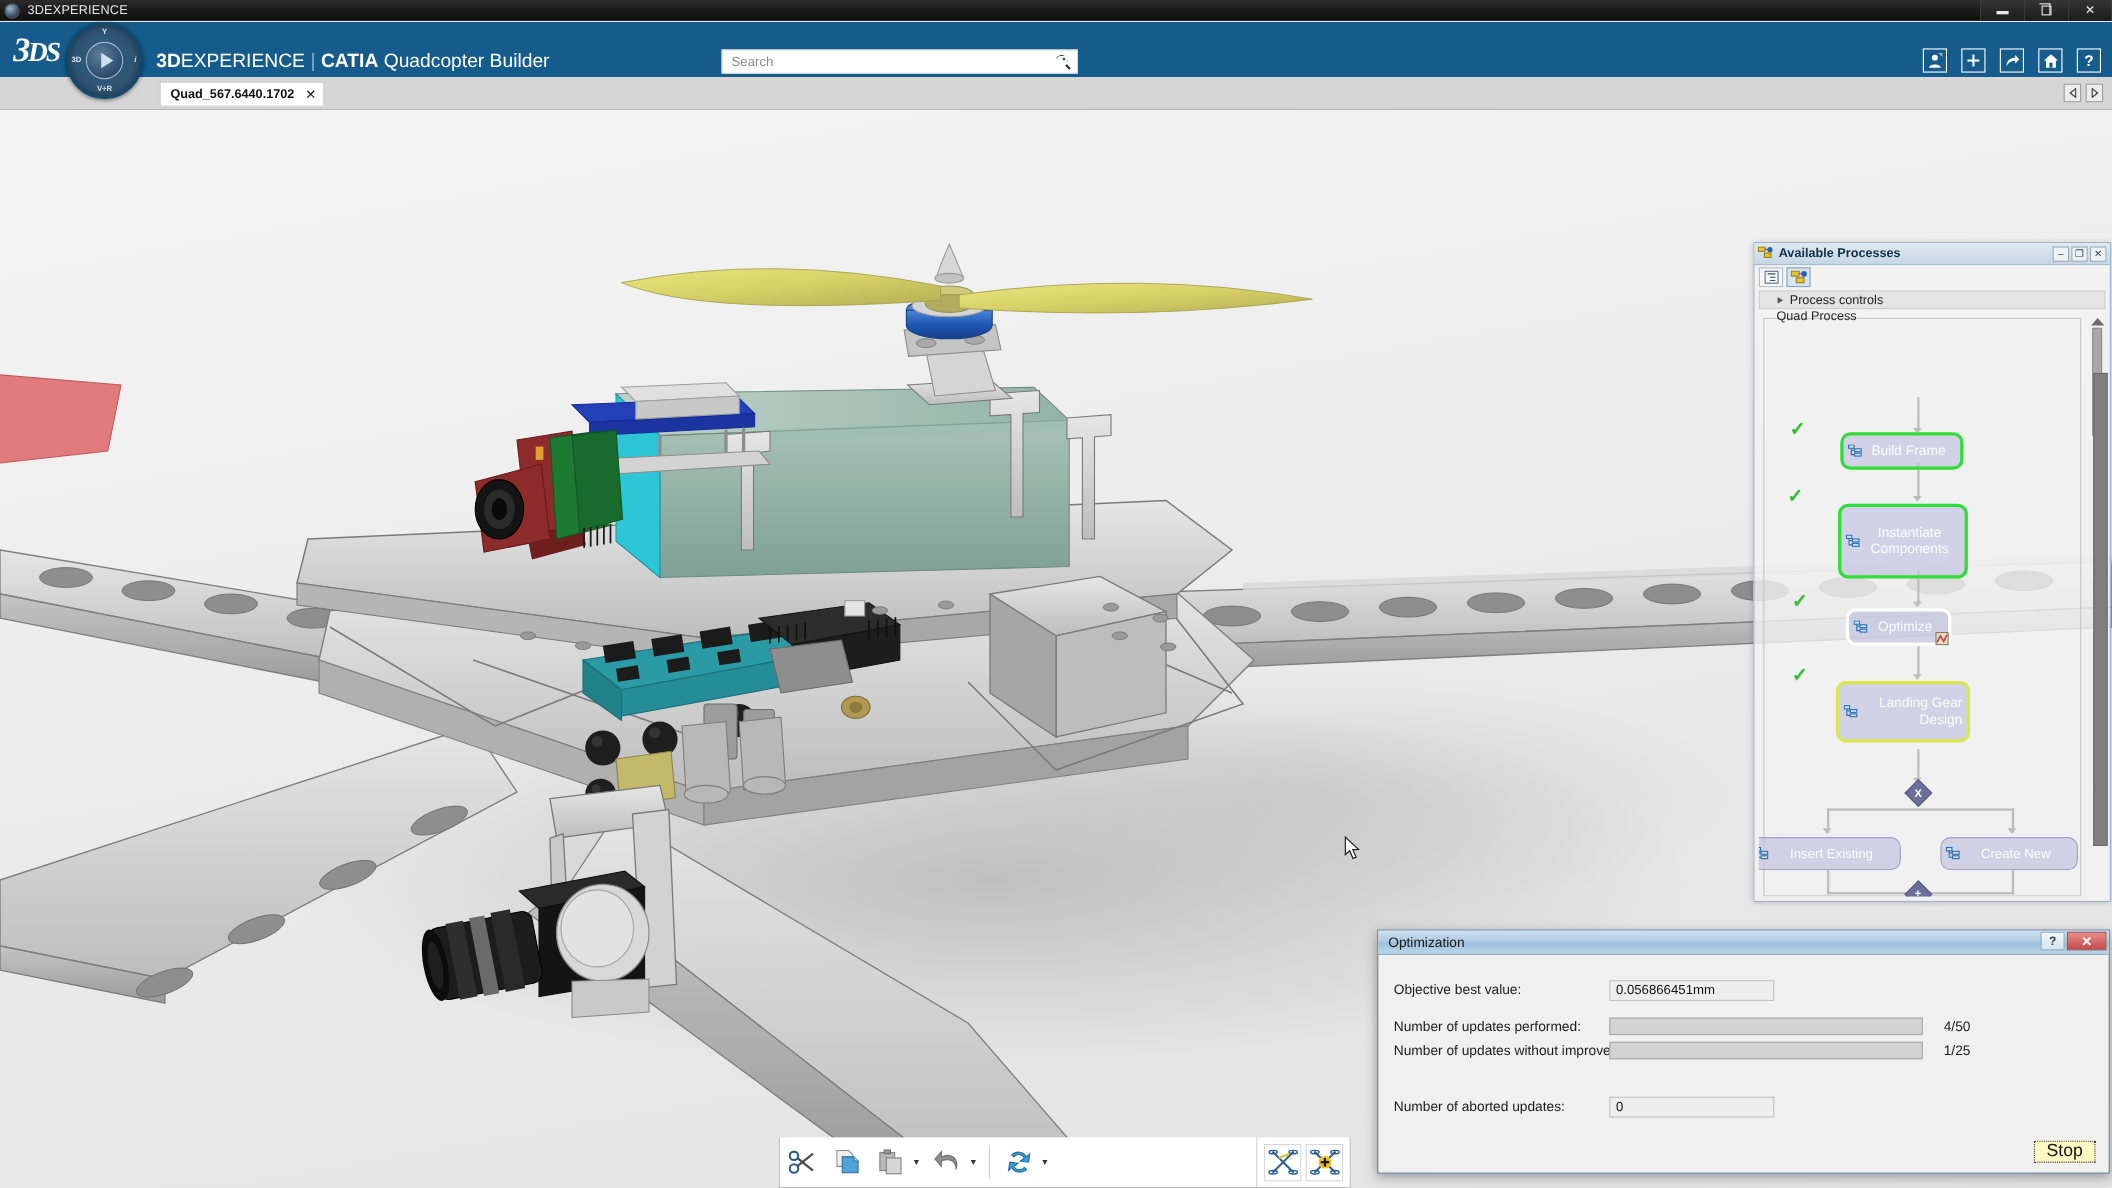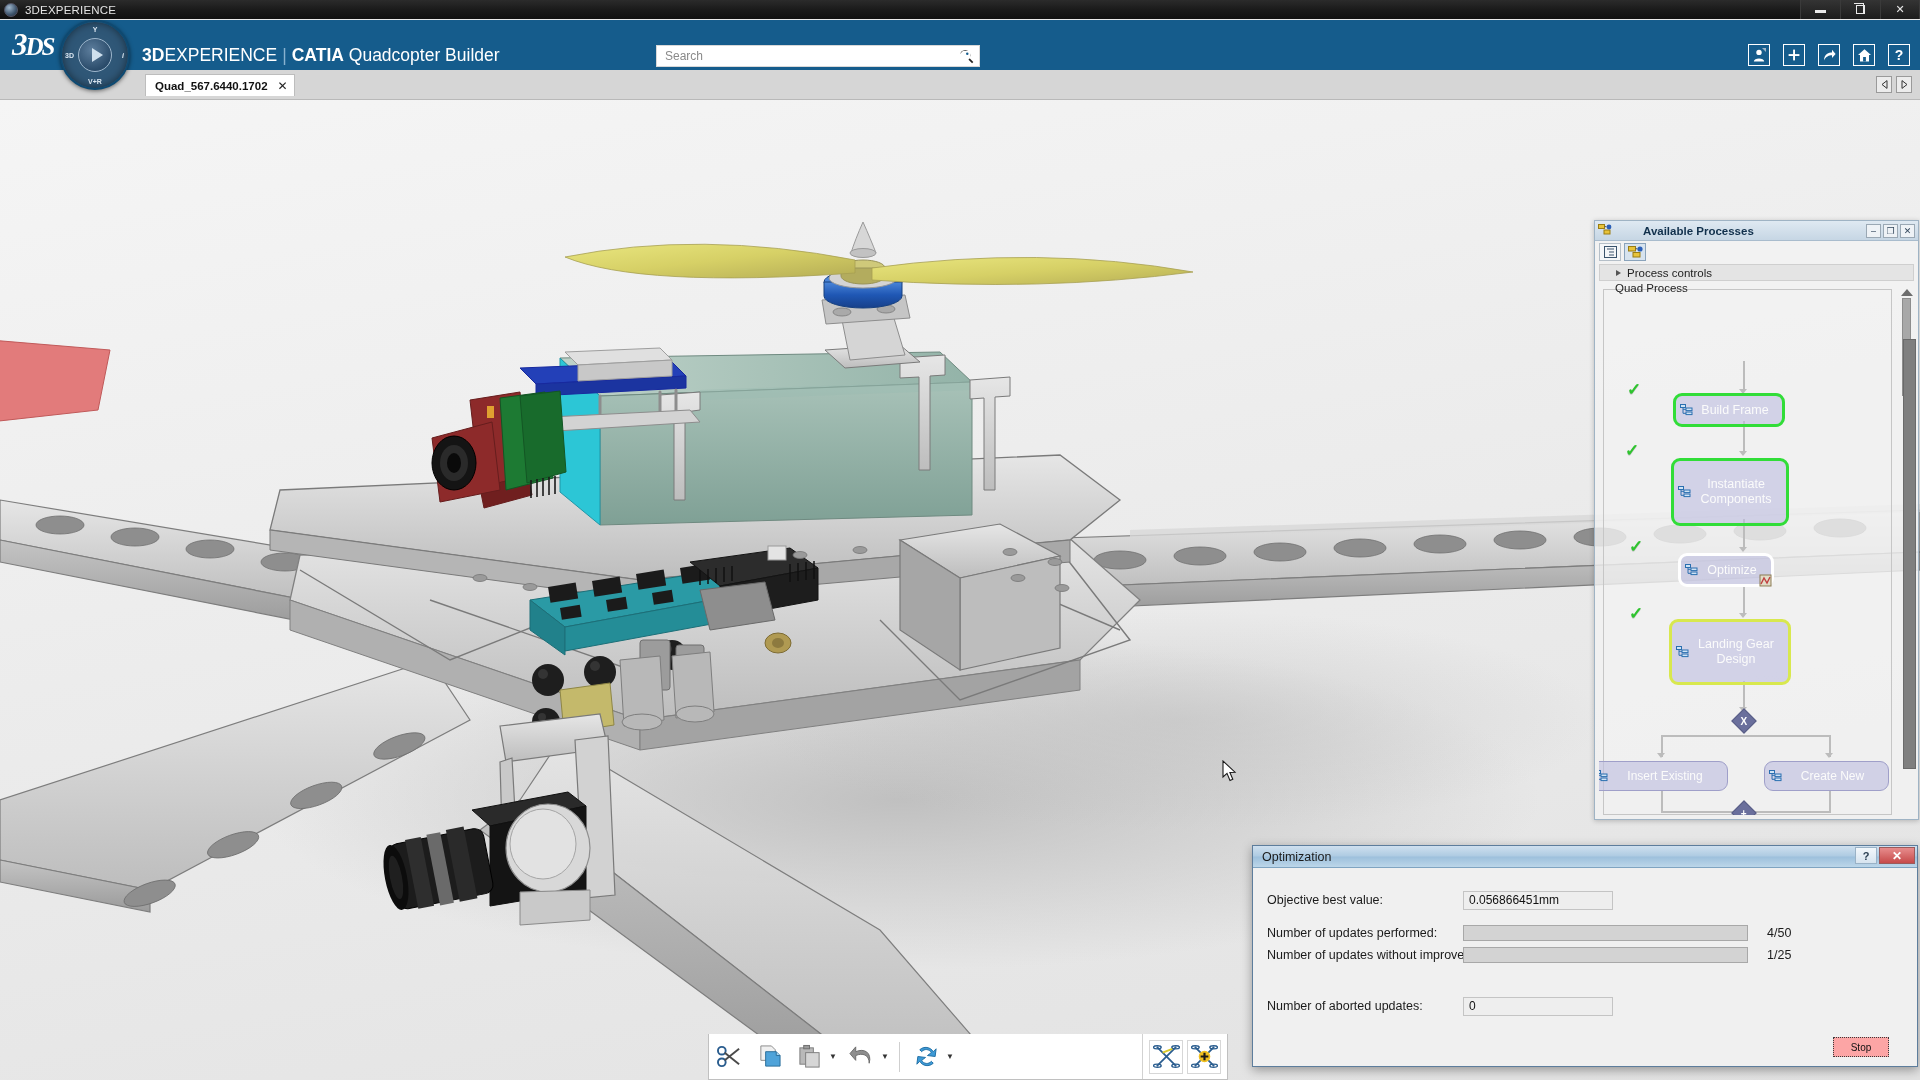--- a/index.html
+++ b/index.html
@@ -128,21 +128,21 @@
   #viewport svg { position:absolute; left:0; top:0; }
 
   
   #proc-panel {
     position:absolute; left:1594px; top:220px; width:325px; height:600px;
     background:rgba(243,243,243,0.80); border:1px solid #9fb3c4; z-index:30;
     box-shadow:0 1px 5px rgba(0,0,0,.22);
   }
   #proc-titlebar {
     height:20px; background:linear-gradient(180deg,#dfe9f2,#c6d6e4);
-    border-bottom:1px solid #a9bccd; display:flex; align-items:center; padding:0 3px;gap:26px;
+    border-bottom:1px solid #a9bccd; display:flex; align-items:center; padding:0 3px;
   }
   #proc-titlebar .pt-txt { font-size:11.5px; font-weight:700; color:#11304c; margin-left:5px; }
   #proc-titlebar .pt-btns { margin-left:auto; display:flex; gap:2px; }
   #proc-titlebar .ptb {
     width:15px;height:14px;border:1px solid #9aa8b4;background:#eef2f6;
     display:flex;align-items:center;justify-content:center;font-size:9px;color:#33475c;
   }
   #proc-tools { height:22px; padding:2px 4px; display:flex; gap:3px; }
   #proc-tools .ptool {
     width:22px;height:18px;border:1px solid #b5bfc8;background:#f4f6f8;
@@ -243,22 +243,22 @@
   }
   .obar {
     position:absolute; left:196px; width:285px; height:16px;
     background:#d3d3d3; border:1px solid #a8a8a8;
   }
   .obar .fill {
     height:100%; background:linear-gradient(180deg,#9cf09c 0%,#25d425 55%,#11bf11 100%);
   }
   .oval { position:absolute; left:500px; font-size:12.5px; color:#1b1b1b; }
   #opt-stop {
-    position:absolute; right:28px; bottom:10px; width:56px; height:20px;
-    border:1px dotted #3a3a3a; background:#fca5a5; font-size:10px; color:#111;
+    position:absolute; right:12px; bottom:10px; width:56px; height:20px;
+    border:1px dotted #3a3a3a; background:#fef9c3; font-size:16px; color:#111;
     display:flex; align-items:center; justify-content:center;
   }
 
   
   #ribbon {
     position:absolute; left:708px; top:1010px; width:520px; height:70px; z-index:35;
   }
   #ribbon-tabs {
     position:absolute; left:0; top:0; height:24px; width:520px;
     background:#ffffff; border:1px solid #c0c0c0; border-bottom:1px solid #c8c8c8;
@@ -728,21 +728,21 @@
         <path d="M3 3.5 L3 9.3 L6 9.3 M3 5.3 L6 5.3" stroke="#2a6fb0" fill="none"></path>
       </svg>
       <span>Optimize</span>
       <svg style="position:absolute;right:-2px;bottom:-4px;" width="14" height="14" viewBox="0 0 14 14">
         <rect x="1" y="1" width="11" height="11" fill="#e2dcc8" stroke="#8a7b52"></rect>
         <path d="M2 10 L5 4 L8 9 L11 3" stroke="#c04040" stroke-width="1.4" fill="none"></path>
       </svg>
     </div>
     <div class="pcheck" style="left:30px; top:320px;">✓</div>
 
-    <div class="pnode y" style="left:70px; top:336px; width:122px; height:66px;">
+    <div class="pnode y" style="left:70px; top:336px; width:122px; height:56px;text-align:right;">
       <svg class="nico" viewBox="0 0 13 12">
         <rect x="0.5" y="0.5" width="5" height="3" fill="#cfe3f5" stroke="#2a6fb0"></rect>
         <rect x="6" y="4" width="6" height="2.6" fill="#cfe3f5" stroke="#2a6fb0"></rect>
         <rect x="6" y="8" width="6" height="2.6" fill="#cfe3f5" stroke="#2a6fb0"></rect>
         <path d="M3 3.5 L3 9.3 L6 9.3 M3 5.3 L6 5.3" stroke="#2a6fb0" fill="none"></path>
       </svg>
       <span>Landing Gear Design</span>
     </div>
 
     <div class="pdiamond" style="left:136px; top:429px;">

